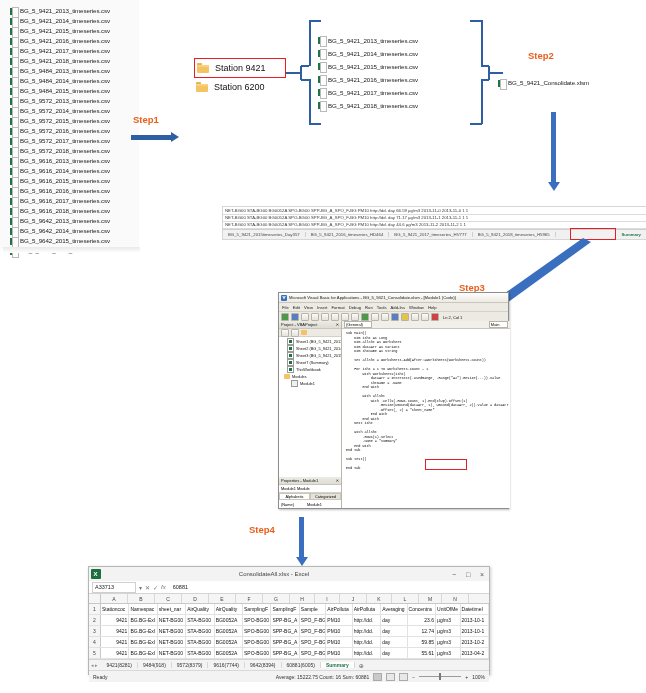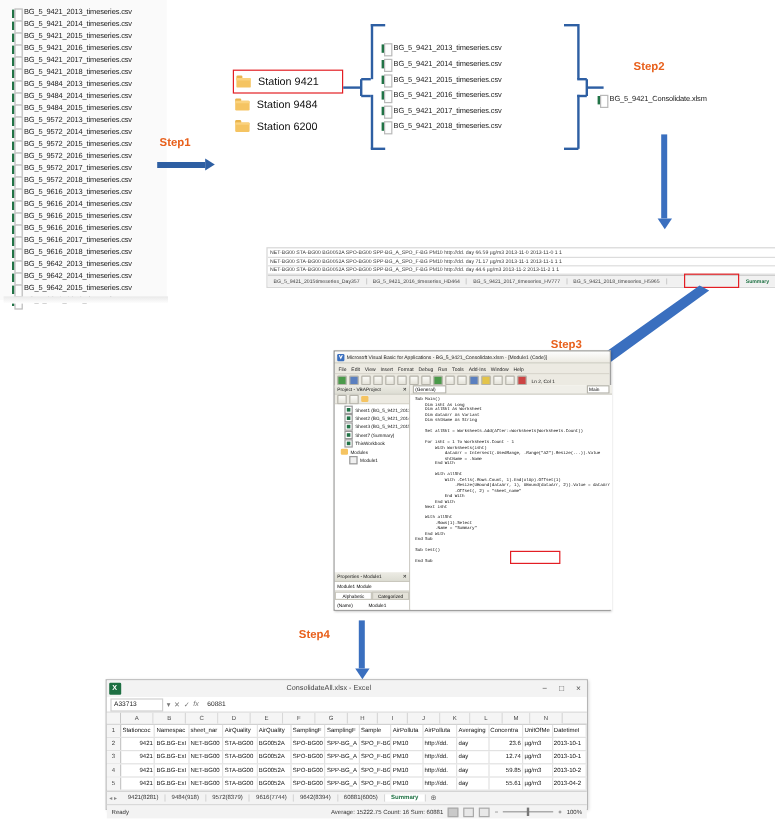--- a/index.html
+++ b/index.html
@@ -304,27 +304,20 @@
   </div>
 </div>
 
 <div class="abs" id="folderList" style="left:196px;top:58px;width:110px;">
     <div class="folderrow" style="border: 1.6px solid rgb(227, 30, 36); width: 88px; margin-left: -2px; padding-left: 2px;">
       <span class="folder">
         <span class="tab"></span>
         <span class="bod"></span>
       </span>
       <span class="fold-label">Station 9421</span>
-    </div>
-    <div class="folderrow">
-      <span class="folder">
-        <span class="tab"></span>
-        <span class="bod"></span>
-      </span>
-      <span class="fold-label">Station 9484</span>
     </div>
     <div class="folderrow">
       <span class="folder">
         <span class="tab"></span>
         <span class="bod"></span>
       </span>
       <span class="fold-label">Station 6200</span>
     </div>
   </div>
 

